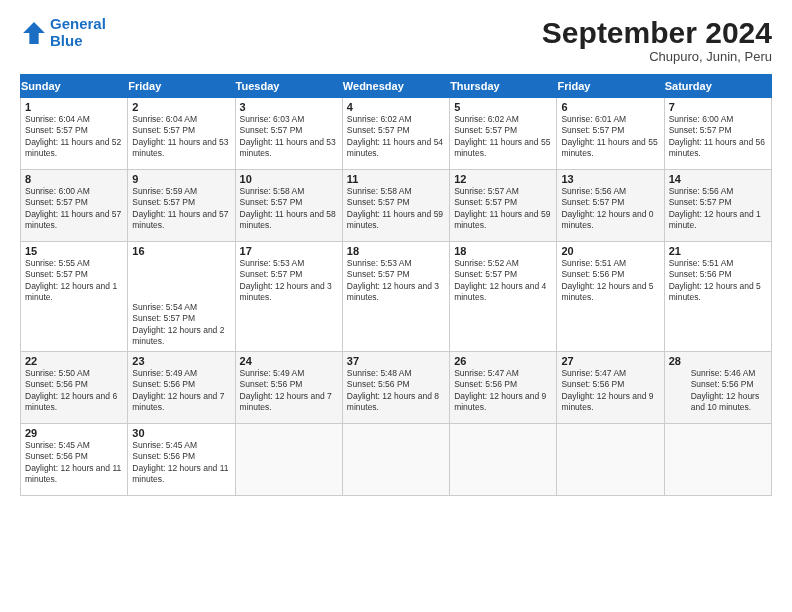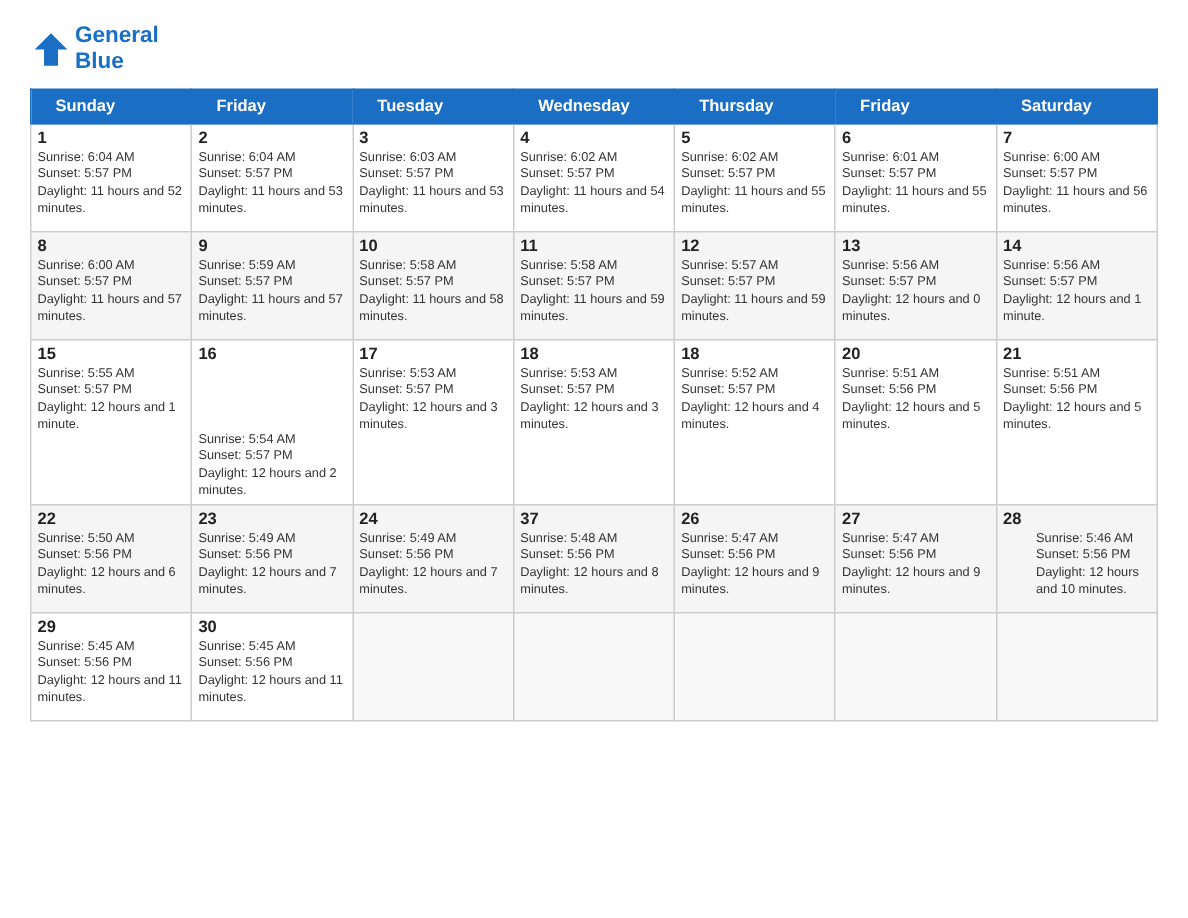--- a/index.html
+++ b/index.html
@@ -56,21 +56,21 @@
     table {
       width: 100%;
       border-collapse: collapse;
       font-size: 9.5px;
     }
     thead tr th {
       background: #1a6fc4;
       color: #fff;
       font-size: 11px;
       font-weight: bold;
-      padding: 5px 16px;
+      padding: 5px 0;
       text-align: left;
       border: 1px solid #1a6fc4;
     }
     tbody tr td {
       border: 1px solid #ccc;
       vertical-align: top;
       padding: 3px 4px;
       height: 72px;
       width: calc(100% / 7);
       background: #fff;
@@ -104,20 +104,24 @@
   <div class="header">
     <div class="logo">
       <svg class="logo-icon" viewBox="0 0 36 36" width="36" height="36">
         <polygon points="18,4 32,18 24,18 24,32 12,32 12,18 4,18" fill="#1a6fc4"></polygon>
       </svg>
       <div class="logo-text">
         <div><span>General</span></div>
         <div style="color:#1a6fc4;">Blue</div>
       </div>
     </div>
+    <div class="title-block">
+      <div class="month-title">September 2024</div>
+      <div class="subtitle">Chupuro, Junin, Peru</div>
+    </div>
   </div>
 
   <table>
     <thead>
       <tr>
       <th>Sunday</th>
           <th>Friday</th>
           <th>Tuesday</th>
           <th>Wednesday</th>
           <th>Thursday</th>

